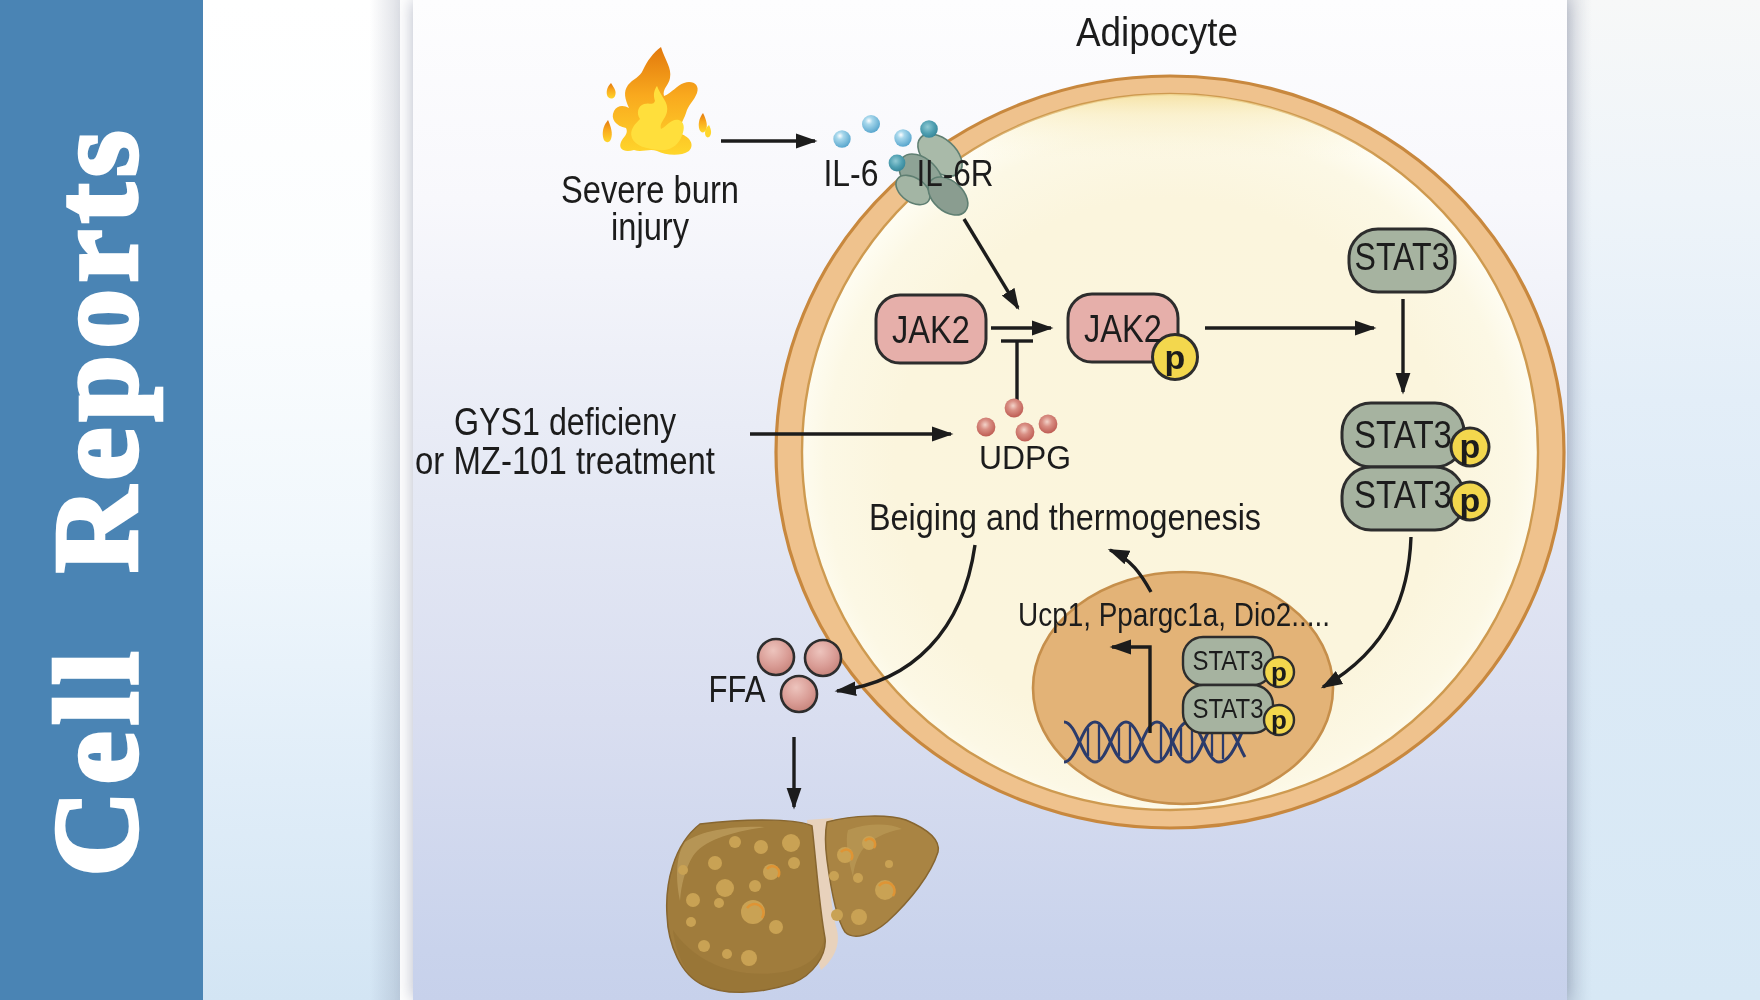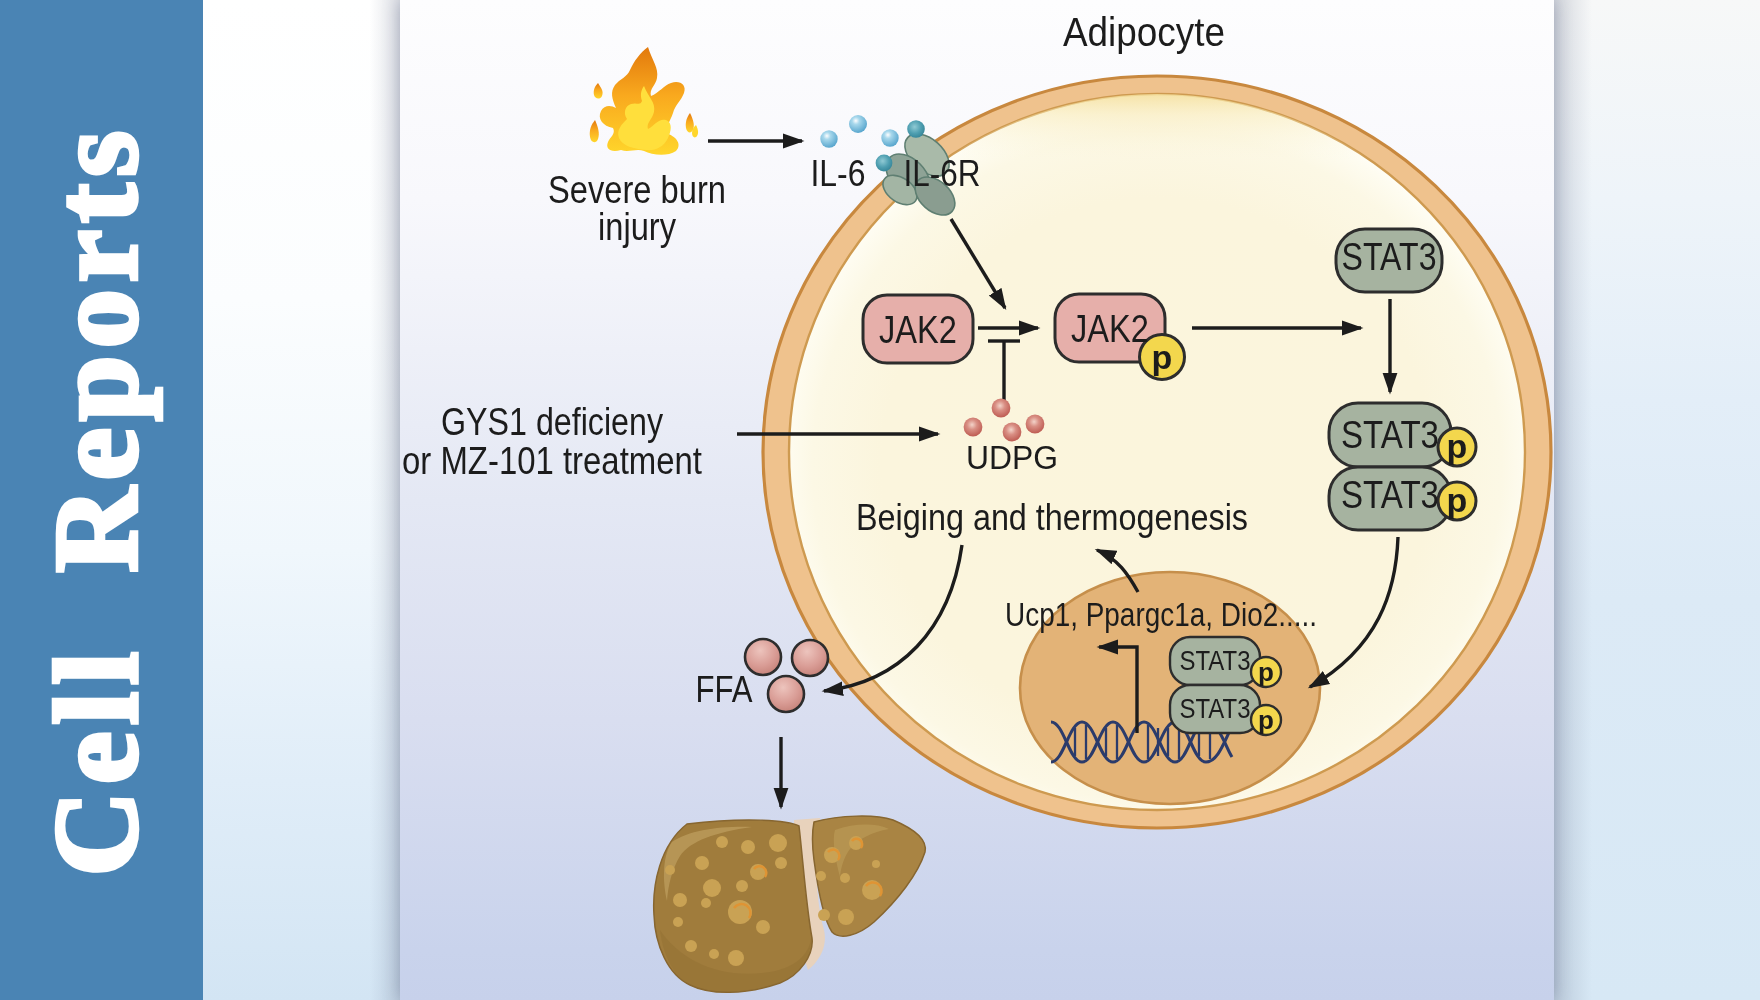--- a/index.html
+++ b/index.html
@@ -9,21 +9,21 @@
   #sidetext{position:absolute;left:-283px;top:435px;width:760px;height:130px;
     transform:rotate(-90deg);
     font-family:"Liberation Serif",serif;font-weight:bold;font-size:118px;
     color:#ffffff;text-align:center;letter-spacing:7px;word-spacing:36px;line-height:130px;-webkit-text-stroke:4.5px #ffffff;}
   #lstrip{position:absolute;left:203px;top:0;width:197px;height:1000px;
     background:linear-gradient(270deg,rgba(105,115,140,0.22) 0px,rgba(105,115,140,0) 30px),
                linear-gradient(180deg,#ffffff 0%,#fbfdfe 30%,#f0f7fc 55%,#e0edf8 78%,#d3e5f4 100%);}
   #rstrip{position:absolute;left:1554px;top:0;width:206px;height:1000px;
     background:linear-gradient(90deg,rgba(105,115,140,0.26) 0px,rgba(105,115,140,0) 38px),
                linear-gradient(180deg,#f7f8f8 0%,#eef4f9 20%,#e3eef8 40%,#dceaf6 60%,#d7e8f5 100%);}
-  #diagram{position:absolute;left:400px;top:0;width:1154px;height:1000px;
+  #diagram{position:absolute;left:413px;top:0;width:1154px;height:1000px;
     background:linear-gradient(180deg,#FDFDFE 0%,#F8F8FC 20%,#E4E8F4 50%,#D9DEF0 72%,#C9D3EC 95%,#C7D1EB 100%);
     box-shadow:0 0 16px rgba(90,100,130,0.45);}
   svg text{font-family:"Liberation Sans",sans-serif;fill:#1c1c1c;}
 </style>
 </head>
 <body>
 <div id="stage">
   <div id="sidebar">
       <div id="sidetext">Cell&nbsp;Reports</div>
     </div>

